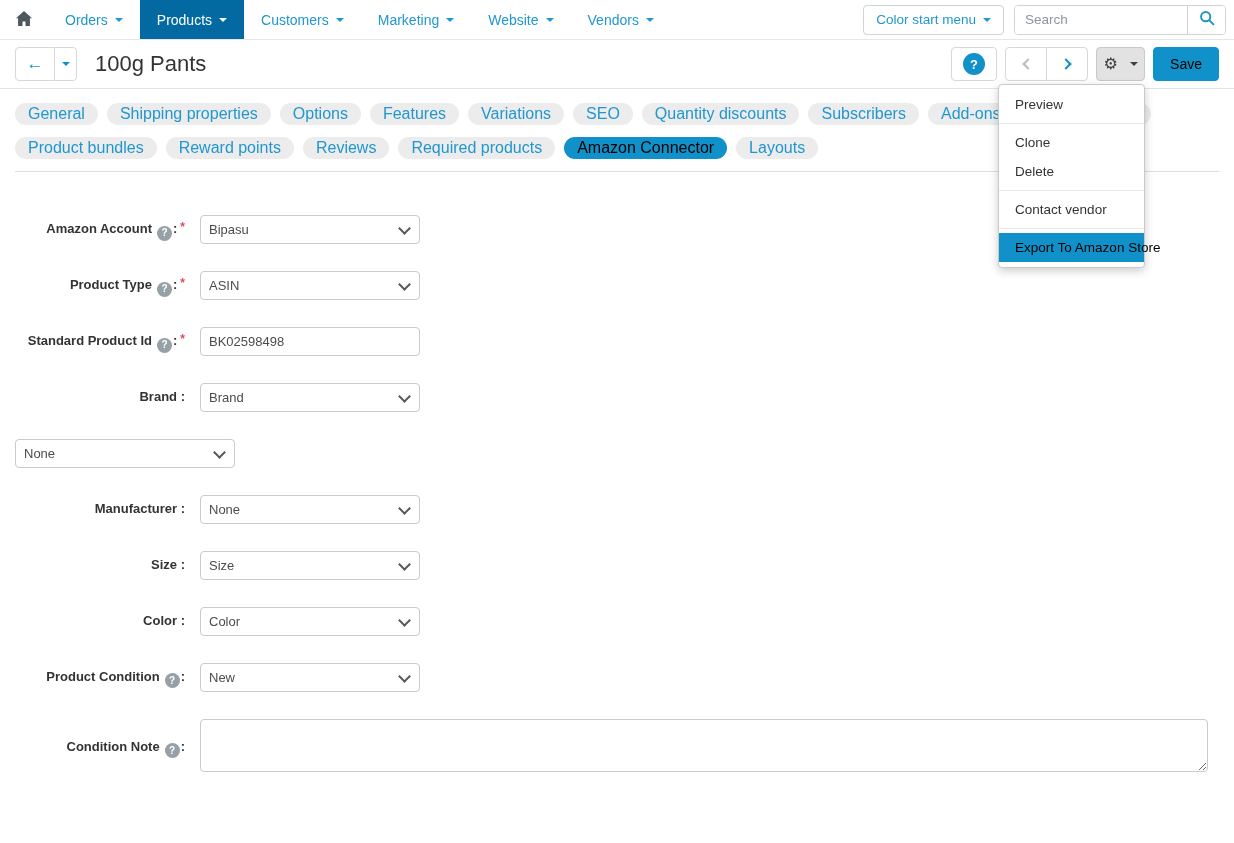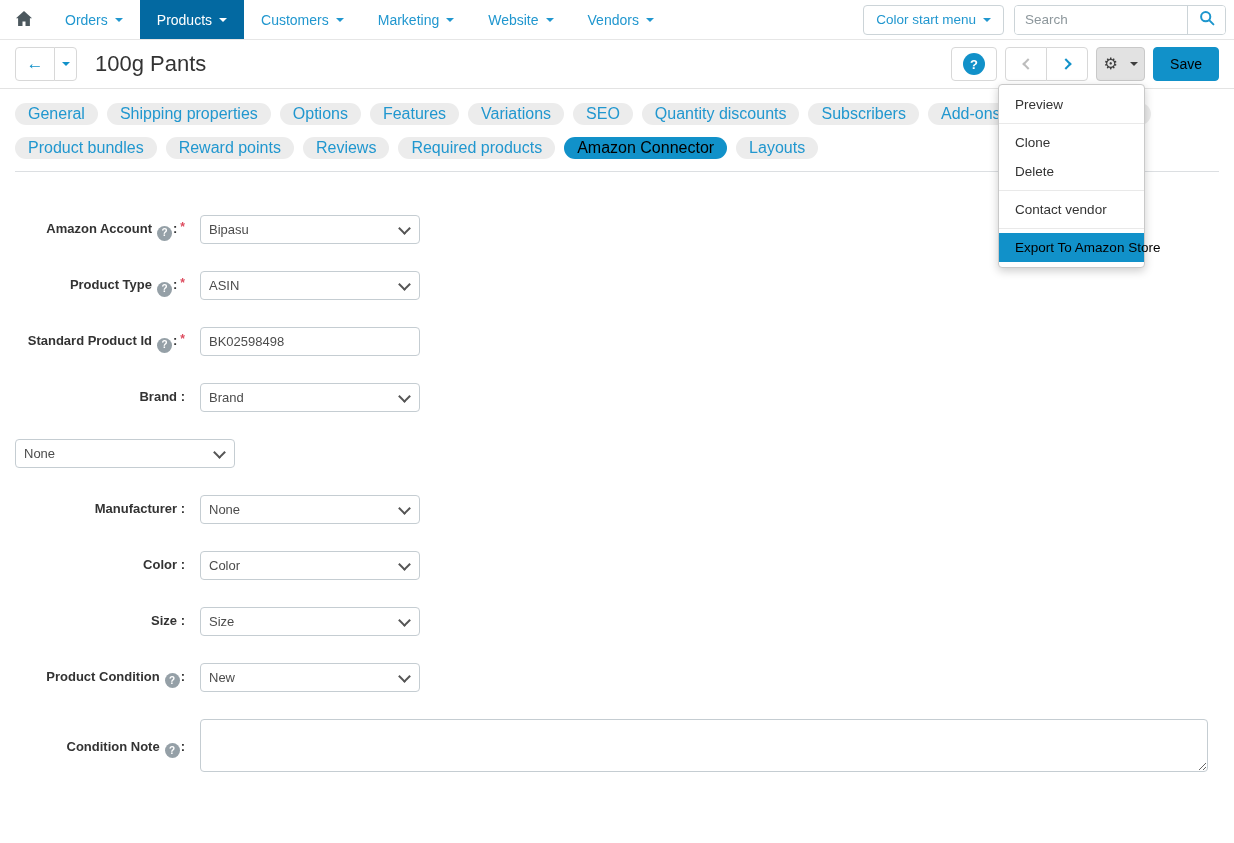--- a/index.html
+++ b/index.html
@@ -314,33 +314,33 @@
     <label class="form-label">
       <span>Manufacturer</span><span> :</span>
     </label>
     <span class="select-wrap">
       <select class="form-select"><option>None</option></select>
     </span>
   </div>
 
   <div class="form-row">
     <label class="form-label">
+      <span>Size</span><span> :</span>
+    </label>
+    <span class="select-wrap">
+      <select class="form-select"><option>Size</option></select>
+    </span>
+  </div>
+
+  <div class="form-row">
+    <label class="form-label">
       <span>Color</span><span> :</span>
     </label>
     <span class="select-wrap">
       <select class="form-select"><option>Color</option></select>
-    </span>
-  </div>
-
-  <div class="form-row">
-    <label class="form-label">
-      <span>Size</span><span> :</span>
-    </label>
-    <span class="select-wrap">
-      <select class="form-select"><option>Size</option></select>
     </span>
   </div>
 
   <div class="form-row">
     <label class="form-label">
       <span>Product Condition</span><span class="help-icon"></span><span>:</span>
     </label>
     <span class="select-wrap">
       <select class="form-select"><option>New</option></select>
     </span>

